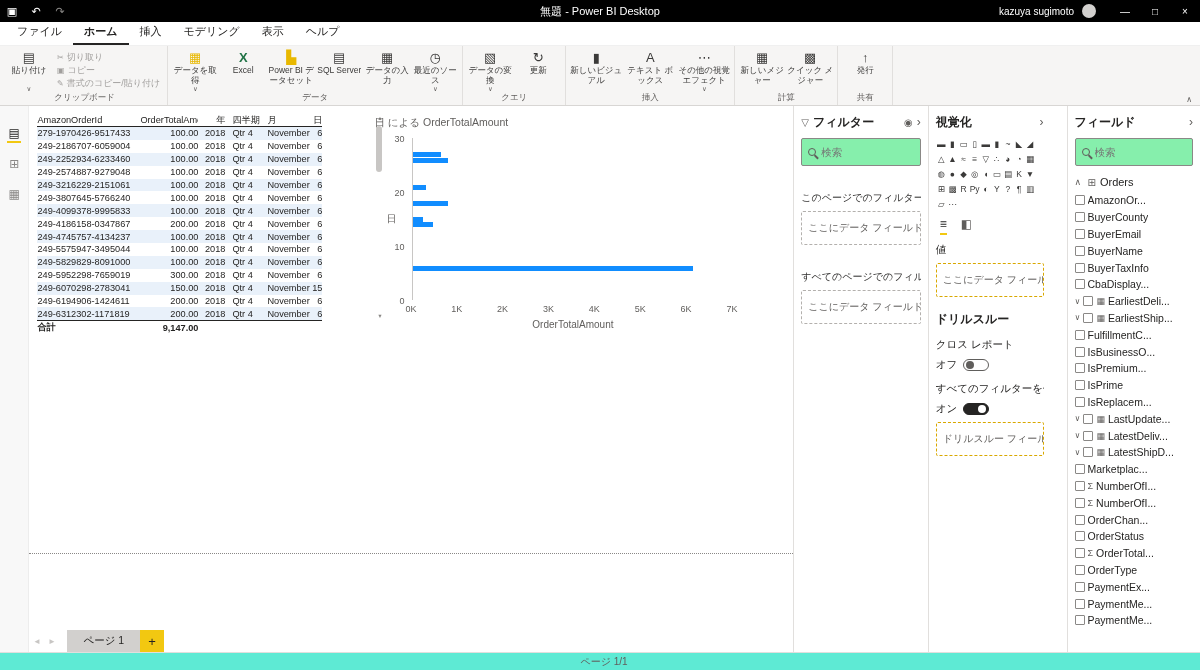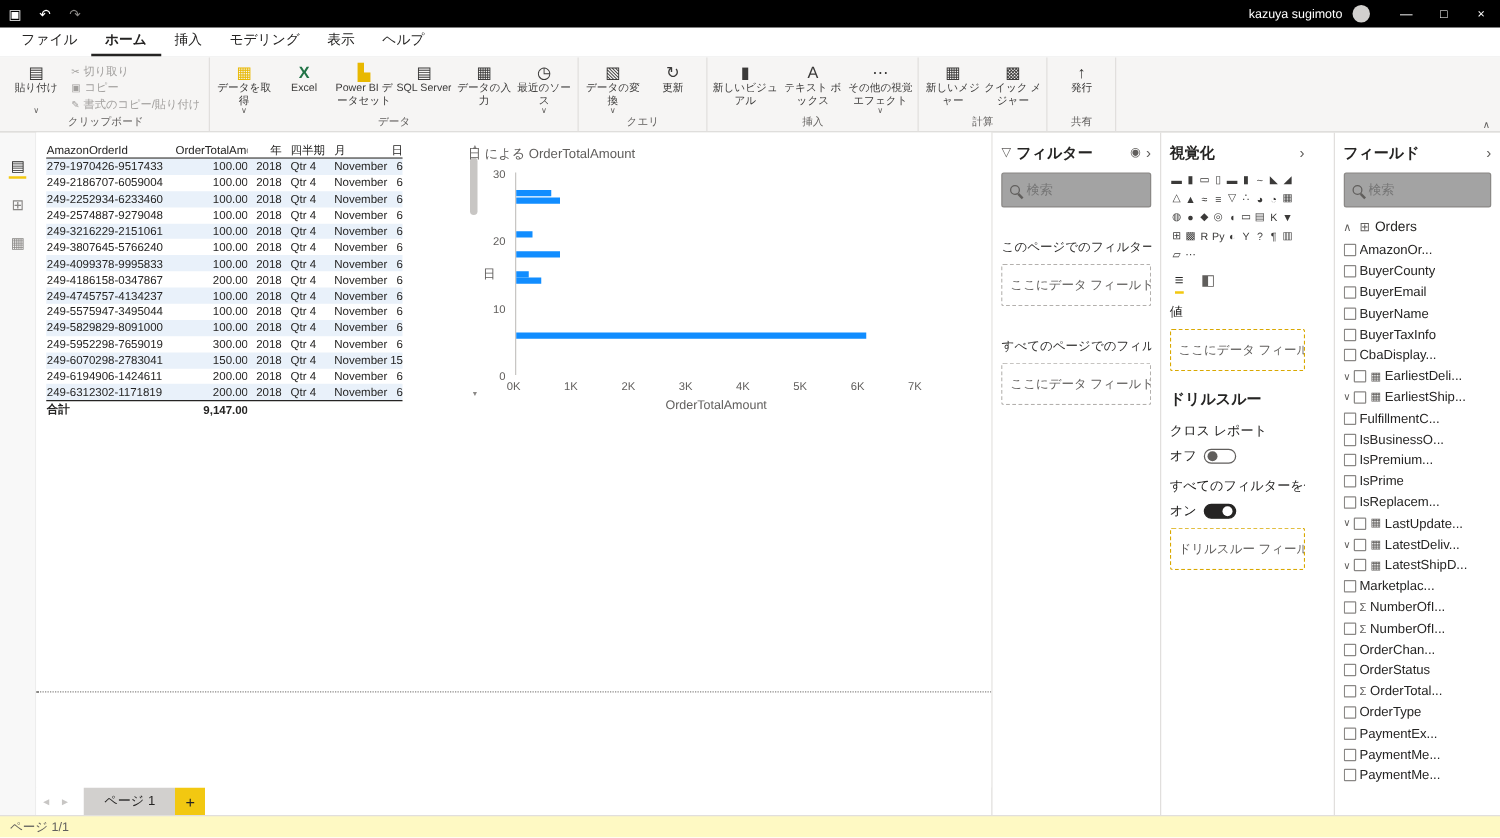--- a/index.html
+++ b/index.html
@@ -80,21 +80,21 @@
   .cv-xlabel { position:absolute; left:42px; right:12px; bottom:2px; text-align:center; font-size:10px; color:#605e5c; }
   .cv-ylabel { position:absolute; left:16px; top:45%; font-size:10px; color:#605e5c; }
 
   
   .panel { background:#fff; border-left:1px solid #e1dfdd; padding:8px 7px; overflow:hidden; }
   .p-head { display:flex; align-items:center; gap:4px; height:16px; }
   .p-title { font-size:12px; font-weight:bold; color:#252423; }
   .p-spacer { flex:1; }
   .p-hicon { font-size:10px; color:#605e5c; }
   .p-chevron { font-size:12px; color:#605e5c; }
-  .searchbox { margin-top:8px; height:24px; border:1px solid #8a8886; border-radius:2px; display:flex; align-items:center; padding:13px 6px; gap:5px; background:#a3a3a3; }
+  .searchbox { margin-top:8px; height:24px; border:1px solid #8a8886; border-radius:2px; display:flex; align-items:center; padding:13px 6px; gap:5px; background:#86efac; }
   .mag { width:8px; height:8px; border:1.5px solid #605e5c; border-radius:50%; position:relative; flex:none; }
   .mag::after { content:""; position:absolute; width:5px; height:1.5px; background:#605e5c; transform:rotate(45deg); right:-4px; bottom:-2px; }
   .search-input { border:none; outline:none; flex:1; font-size:10.5px; font-family:inherit; background:transparent; min-width:0; color:#252423; }
   .f-section { margin-top:25px; font-size:10px; color:#323130; white-space:nowrap; overflow:hidden; }
   .dropzone { margin-top:6px; border:1px dashed #b3b0ad; border-radius:2px; padding:9px 6px; font-size:10px; color:#605e5c; white-space:nowrap; overflow:hidden; }
   .dropzone.hot { border-color:#d9a800; }
 
   .filters { width:137px; }
 
   
@@ -125,31 +125,32 @@
   .fl-check { width:10px; height:10px; border:1px solid #8a8886; border-radius:1px; background:#fff; flex:none; }
   .fl-ic { font-size:9px; color:#605e5c; }
   .fl-ic:empty { display:none; }
   .fl-label { font-size:10.5px; color:#252423; overflow:hidden; }
 
   
   .pagebar { height:22px; background:#fff; display:flex; align-items:center; }
   .pb-nav { width:15px; text-align:center; font-size:8px; color:#c8c6c4; }
   .ptab { margin-left:8px; height:22px; display:flex; align-items:center; padding:0 16px; background:#d2d0ce; font-size:10.5px; color:#252423; }
   .padd { width:24px; height:22px; display:flex; align-items:center; justify-content:center; background:#f2c811; font-size:13px; color:#252423; }
-  .statusbar { height:18px; background:#fef9c3; border-top:1px solid #e1dfdd; display:flex; align-items:center; padding-left:8px; font-size:10px; color:#605e5c; }
+  .statusbar { height:18px; background:#5eead4; border-top:1px solid #e1dfdd; display:flex; align-items:center; padding-left:8px; font-size:10px; color:#605e5c;justify-content:center; }
 </style>
 </head>
 <body>
 
 <div class="titlebar">
   <div class="tb-left">
     <span class="tb-ic">▣</span>
     <span class="tb-ic">↶</span>
     <span class="tb-ic dim">↷</span>
   </div>
+  <div class="tb-title">無題 - Power BI Desktop</div>
   <div class="tb-right">
     <span class="tb-user">kazuya sugimoto</span>
     <span class="tb-avatar"></span>
     <span class="tb-btn">—</span>
     <span class="tb-btn">□</span>
     <span class="tb-btn">×</span>
   </div>
 </div>
 
 <div class="menubar">

